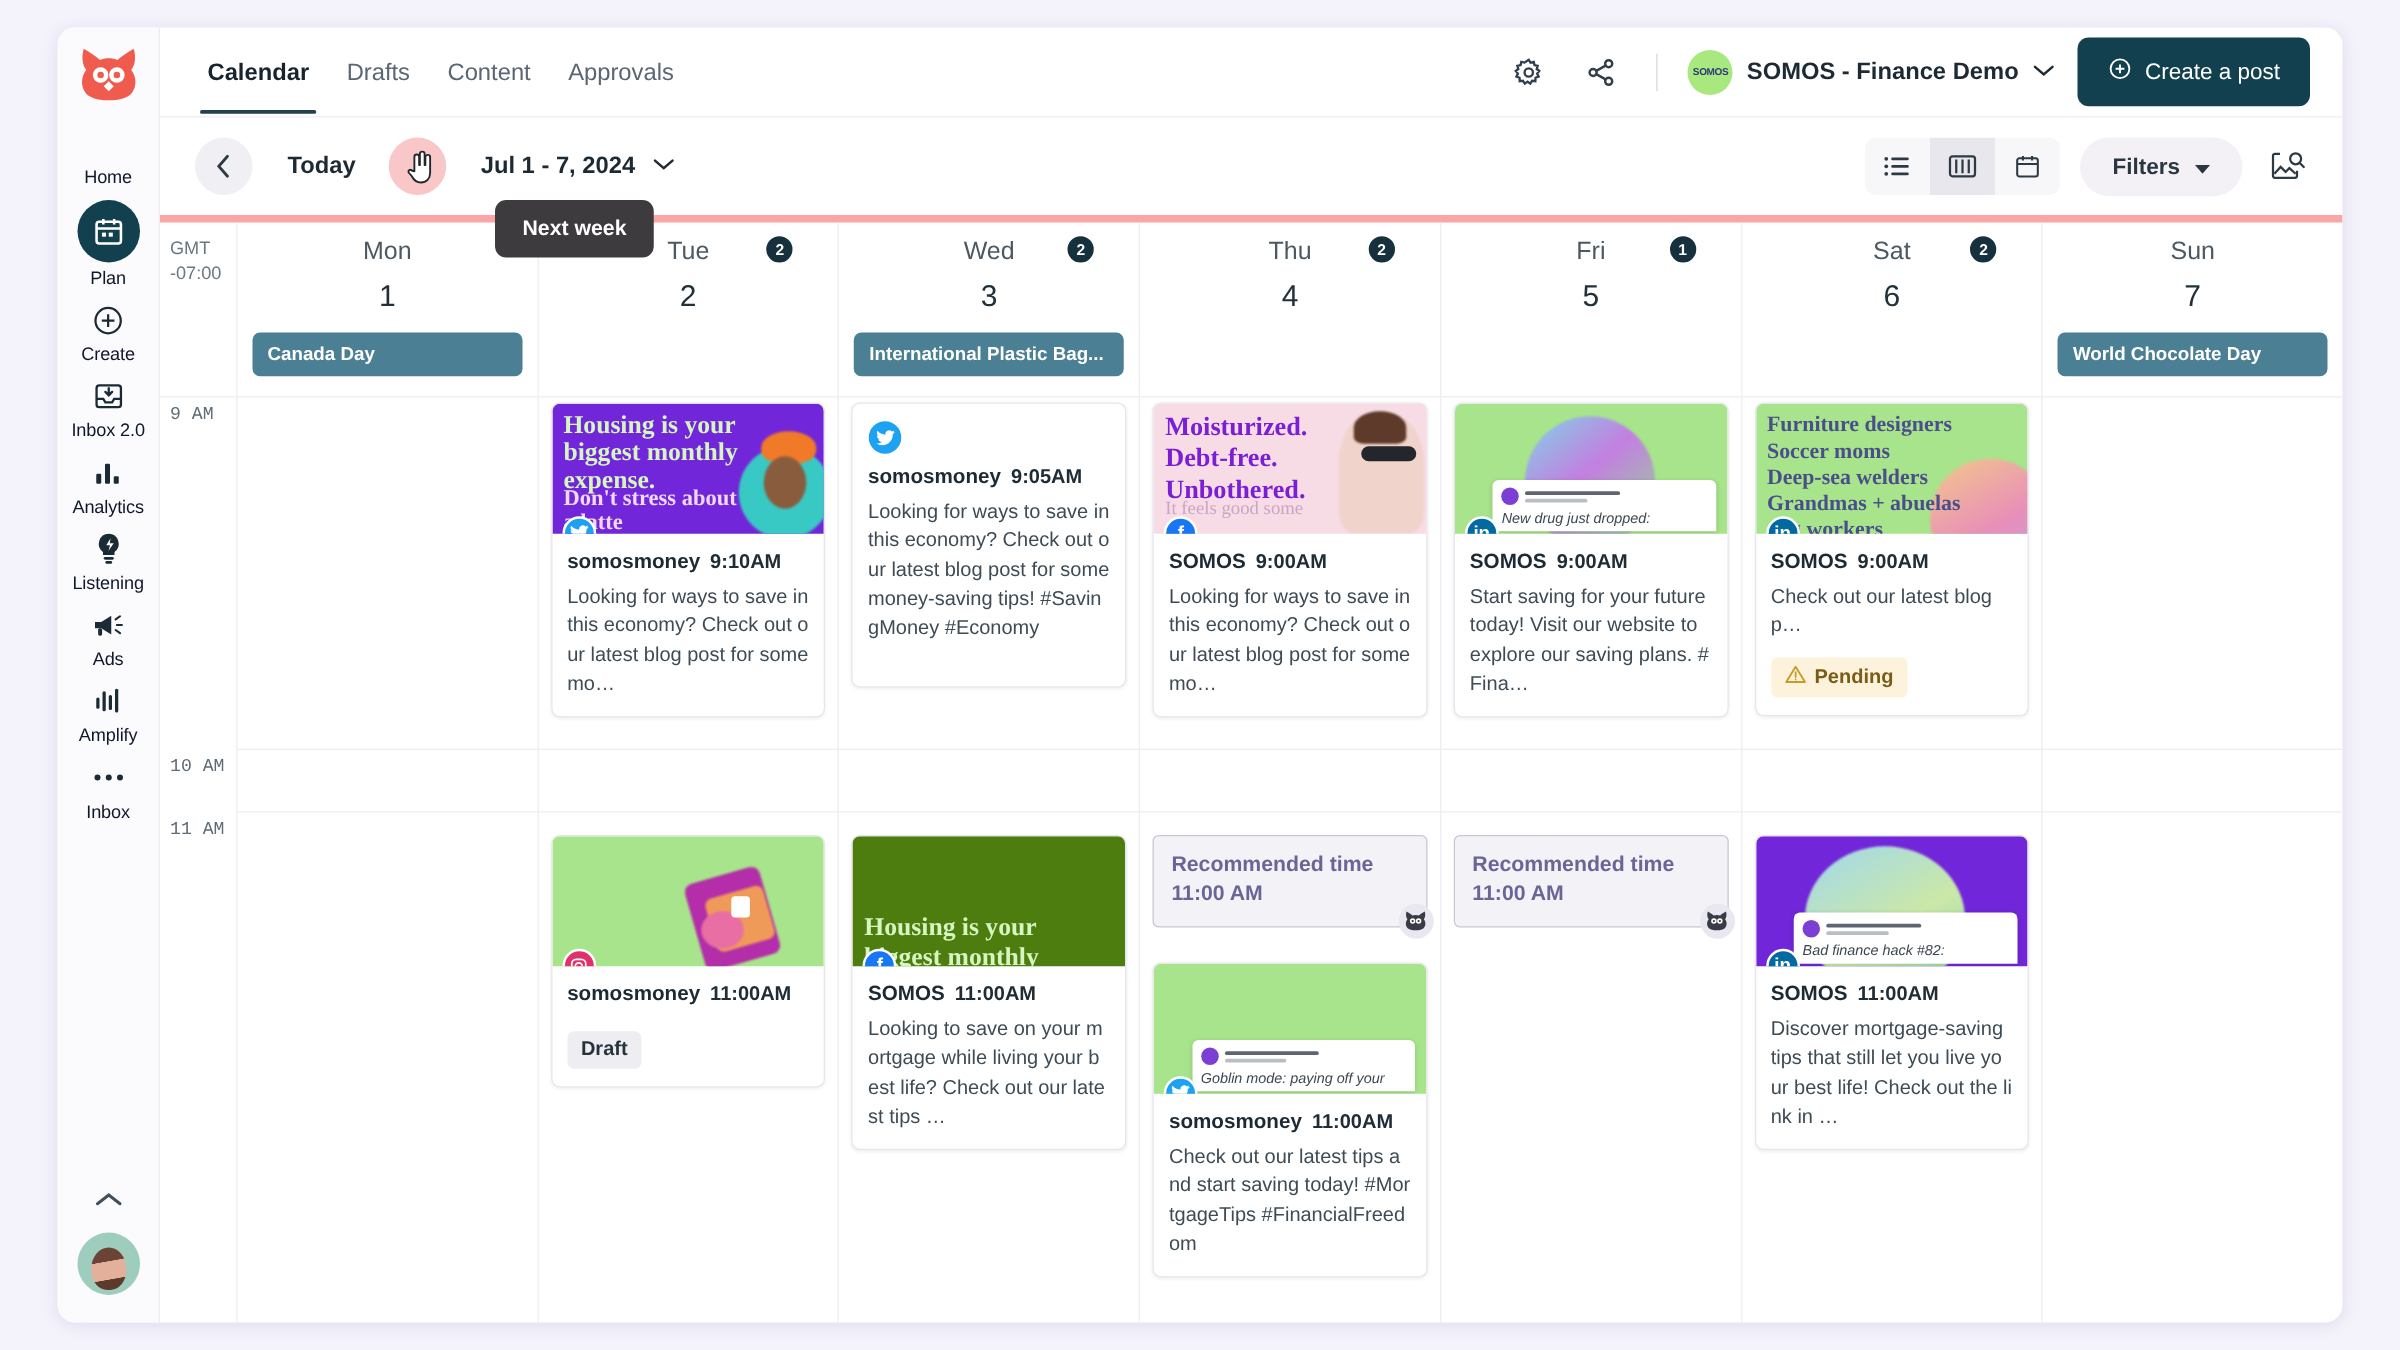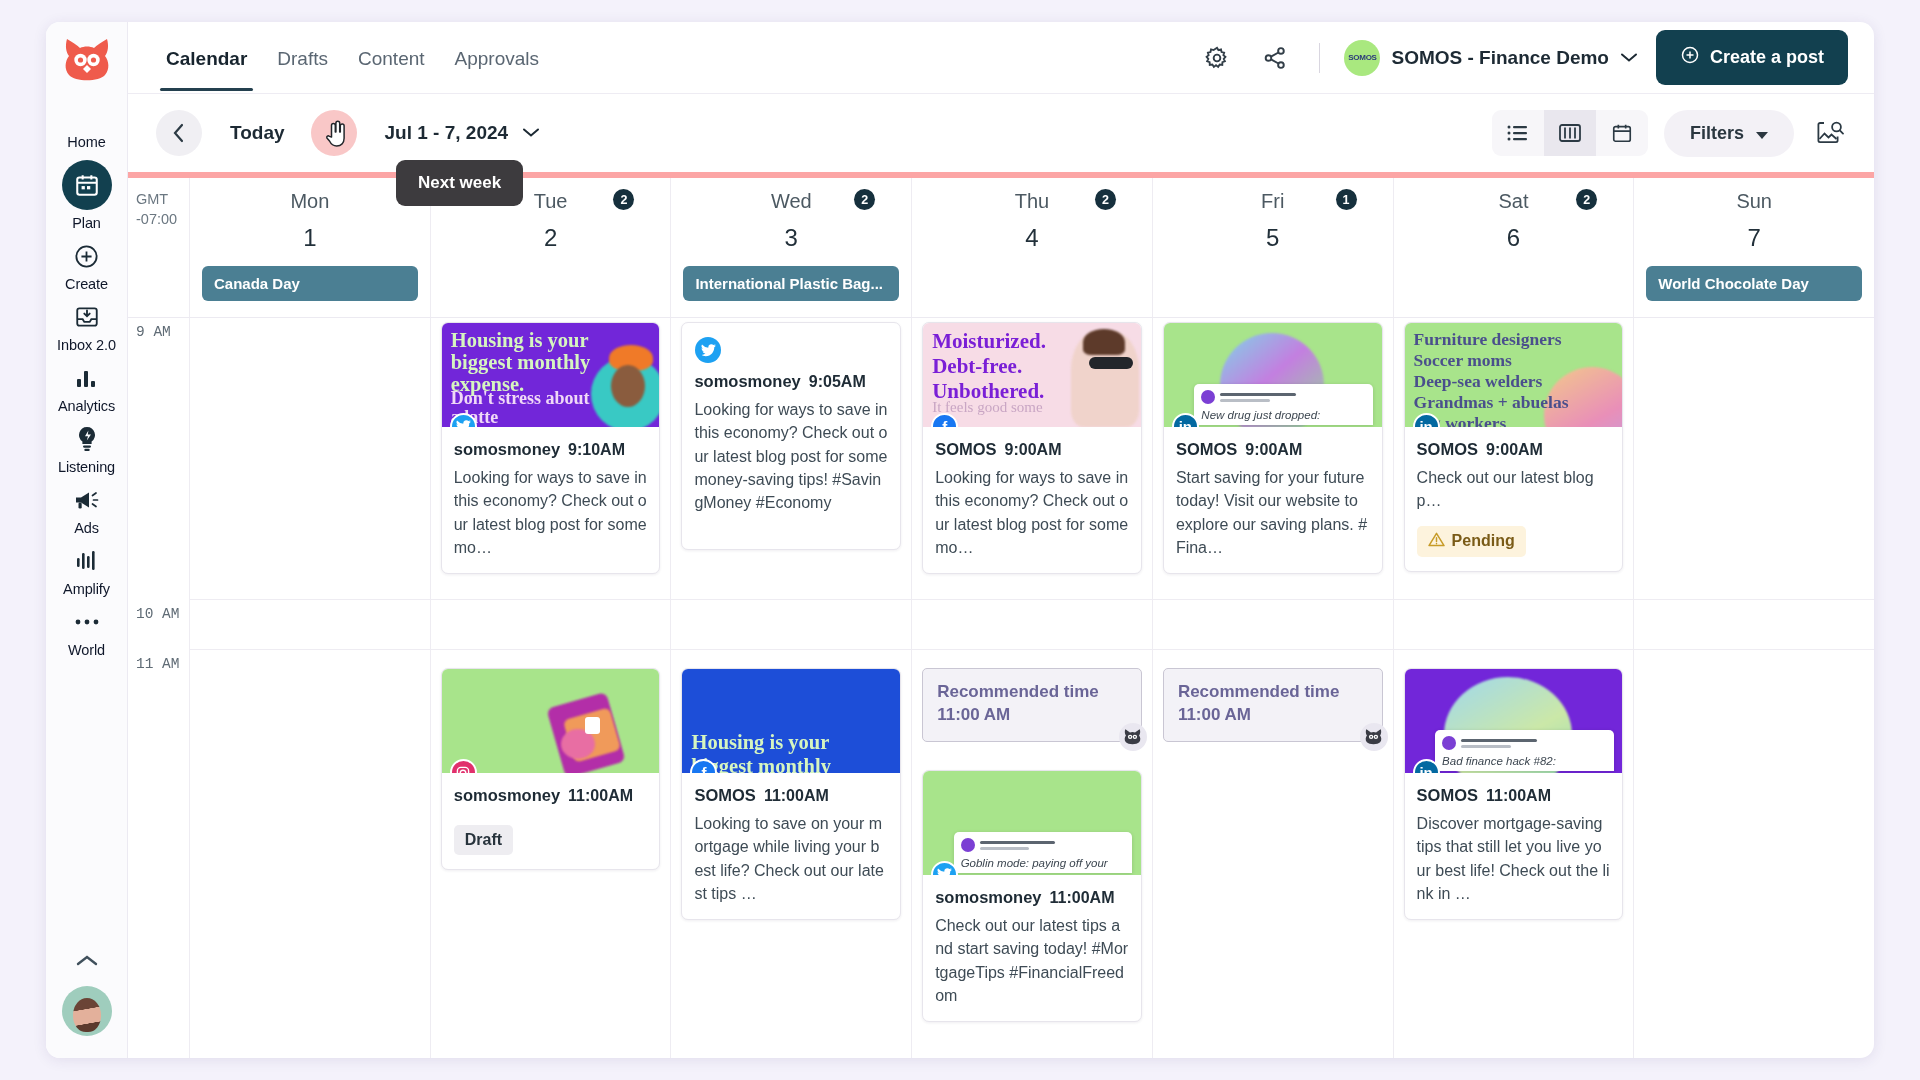--- a/index.html
+++ b/index.html
@@ -93,21 +93,21 @@
   .acct { display: flex; align-items: center; gap: 11px; cursor: pointer; }
   .acct-logo {
     width: 36px; height: 36px; border-radius: 50%;
     background: #a9e87f; display: flex; align-items: center; justify-content: center;
     font-size: 8px; font-weight: bold; color: #2b3a7a; letter-spacing: -.3px;
   }
   .acct-name { font-size: 19px; font-weight: bold; color: #1d2a34; white-space: nowrap; }
   .cta {
     display: flex; align-items: center; gap: 10px;
     background: #12404f; color: #fff;
-    font-size: 18px; font-weight: bold;
+    font-size: 18px; font-weight: normal;
     border: none; border-radius: 9px;
     padding: 15px 24px; cursor: pointer; white-space: nowrap;
   }
 
   
   .toolbar {
     height: 78px; flex: 0 0 78px;
     display: flex; align-items: center; padding: 0 24px 0 28px;
     position: relative;
   }
@@ -399,21 +399,21 @@
     </div>
 
     <div class="rail-item">
       <span class="rail-icon">
         <svg width="26" height="8" viewBox="0 0 26 8" fill="#1b2b36">
           <circle cx="4" cy="4" r="2.4"></circle>
             <circle cx="13" cy="4" r="2.4"></circle>
             <circle cx="22" cy="4" r="2.4"></circle>
         </svg>
       </span>
-      <span class="rail-label">World</span>
+      <span class="rail-label">Inbox</span>
     </div>
 
     <div class="rail-spacer"></div>
 
     <span class="chev-up">
       <svg width="24" height="14" viewBox="0 0 24 14" fill="none" stroke="#40505c" stroke-width="2.4" stroke-linecap="round">
         <path d="M3 10 L12 3 L21 10"></path>
       </svg>
     </span>
     <div class="avatar"></div>
@@ -672,21 +672,21 @@
             <div class="card-body" style="padding-top:9px">
               <div class="card-row1">
                 <span class="acct-handle">somosmoney</span>
                 <span class="post-time">9:05AM</span>
               </div>
               <div class="post-txt">Looking for ways to save in this economy? Check out our latest blog post for some money-saving tips! #SavingMoney #Economy</div>
             </div>
           </div>
 
           <div class="card" style="top:350px">
-            <div class="card-media" style="background:#1d4ed8">
+            <div class="card-media" style="background:#4d7c0f">
               <div class="media-txt" style="top:62px;font-size:20.5px;color:#d6f5c0;width:94%">Housing is your</div>
               <div class="media-txt" style="top:86px;font-size:20.5px;color:#d6f5c0;width:94%">biggest monthly</div>
               <div class="net-badge nb-facebook">f</div>
             </div>
             <div class="card-body">
               <div class="card-row1">
                 <span class="acct-handle">SOMOS</span>
                 <span class="post-time">11:00AM</span>
               </div>
               <div class="post-txt">Looking to save on your mortgage while living your best life? Check out our latest tips …</div>

